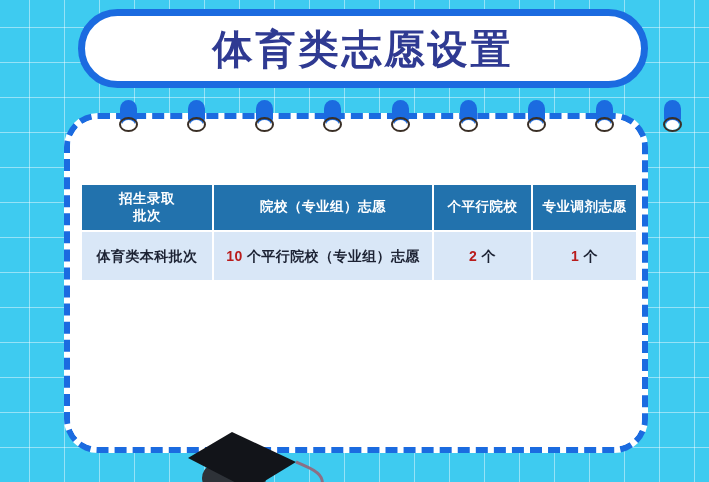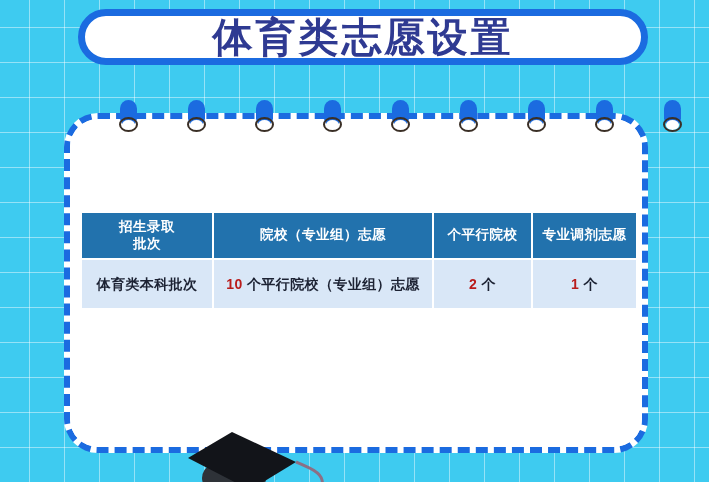--- a/index.html
+++ b/index.html
@@ -32,21 +32,21 @@
     background-size: 35px 35px;
     background-position: -6px -8px;
   }
 
   
   #title-pill {
     position: absolute;
     left: 78px;
     top: 9px;
     width: 570px;
-    height: 56px;
+    height: 79px;
     background: #ffffff;
     border: 7px solid #1b6be0;
     border-radius: 46px;
     box-sizing: border-box;
     display: flex;
     align-items: center;
     justify-content: center;
     z-index: 6;
   }
   #title-text {
@@ -127,21 +127,20 @@
   
   #vol-table {
     position: absolute;
     left: 80px;
     top: 183px;
     width: 554px;
     border-collapse: separate;
     border-spacing: 2px;
     z-index: 4;
     table-layout: fixed;
-    margin-top: 28px;
   }
   #vol-table th, #vol-table td {
     padding: 0;
     text-align: center;
     vertical-align: middle;
   }
   #vol-table thead th {
     background: #2272ad;
     color: #ffffff;
     font-size: 13.5px;

